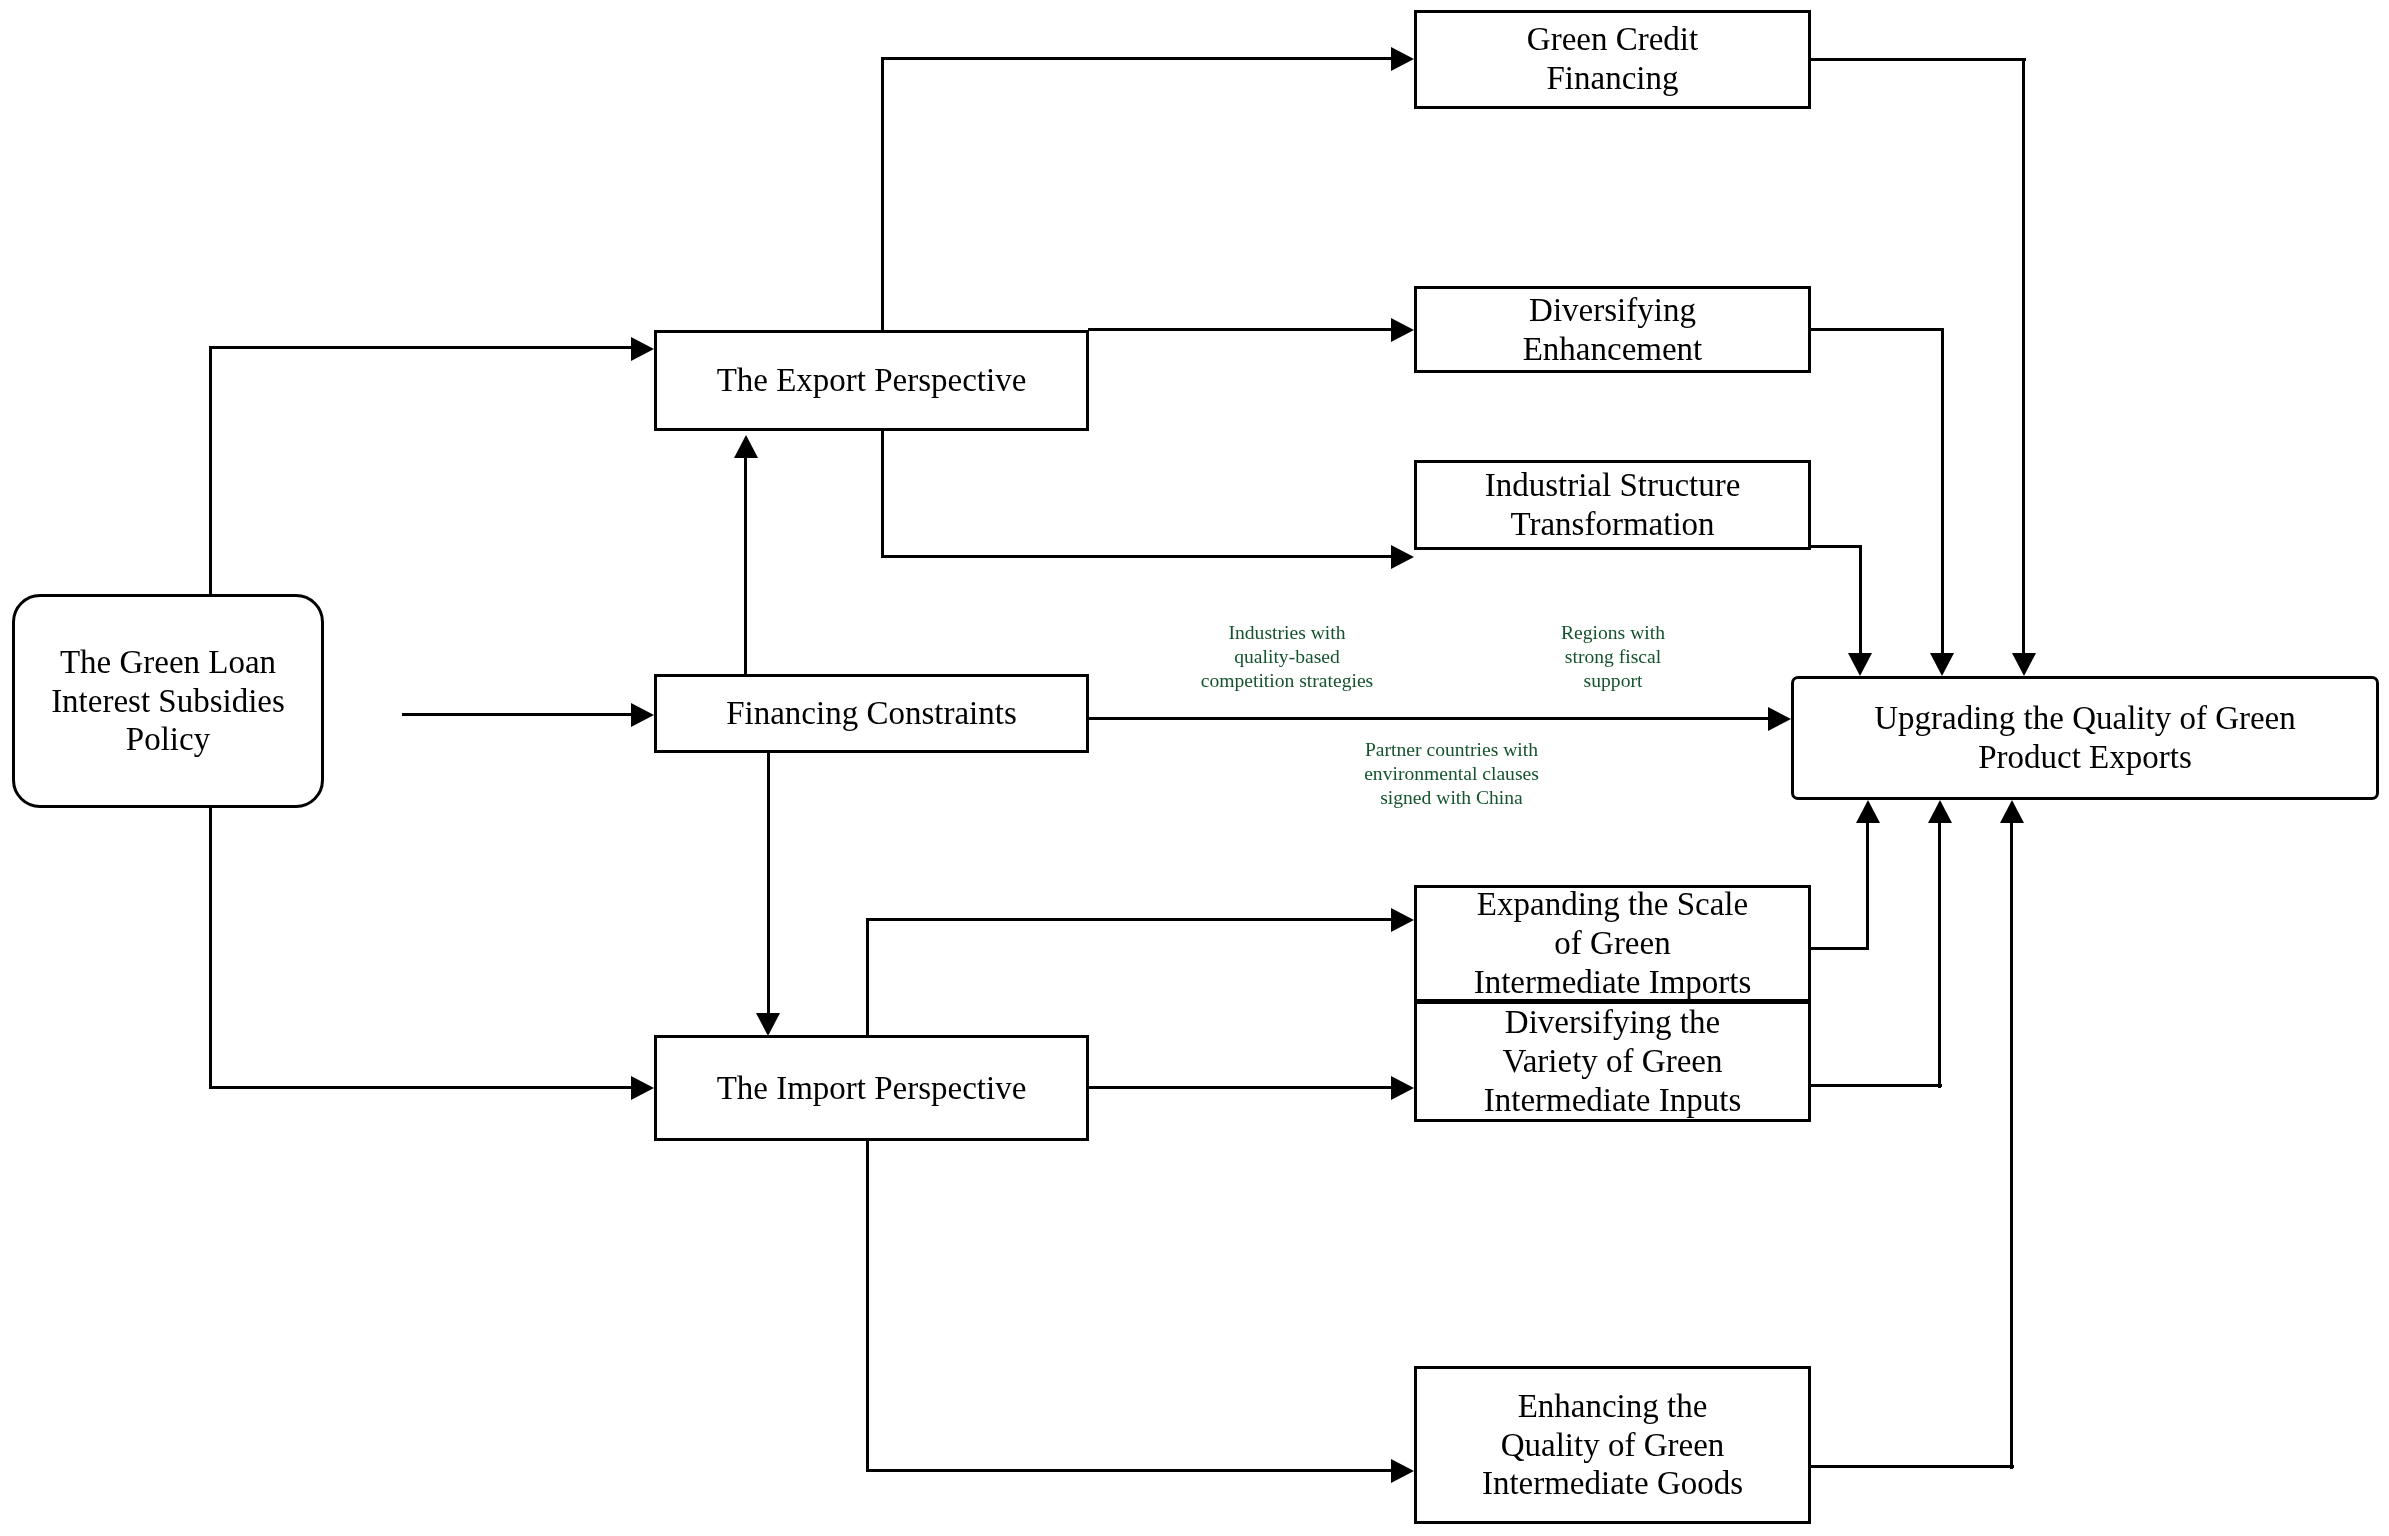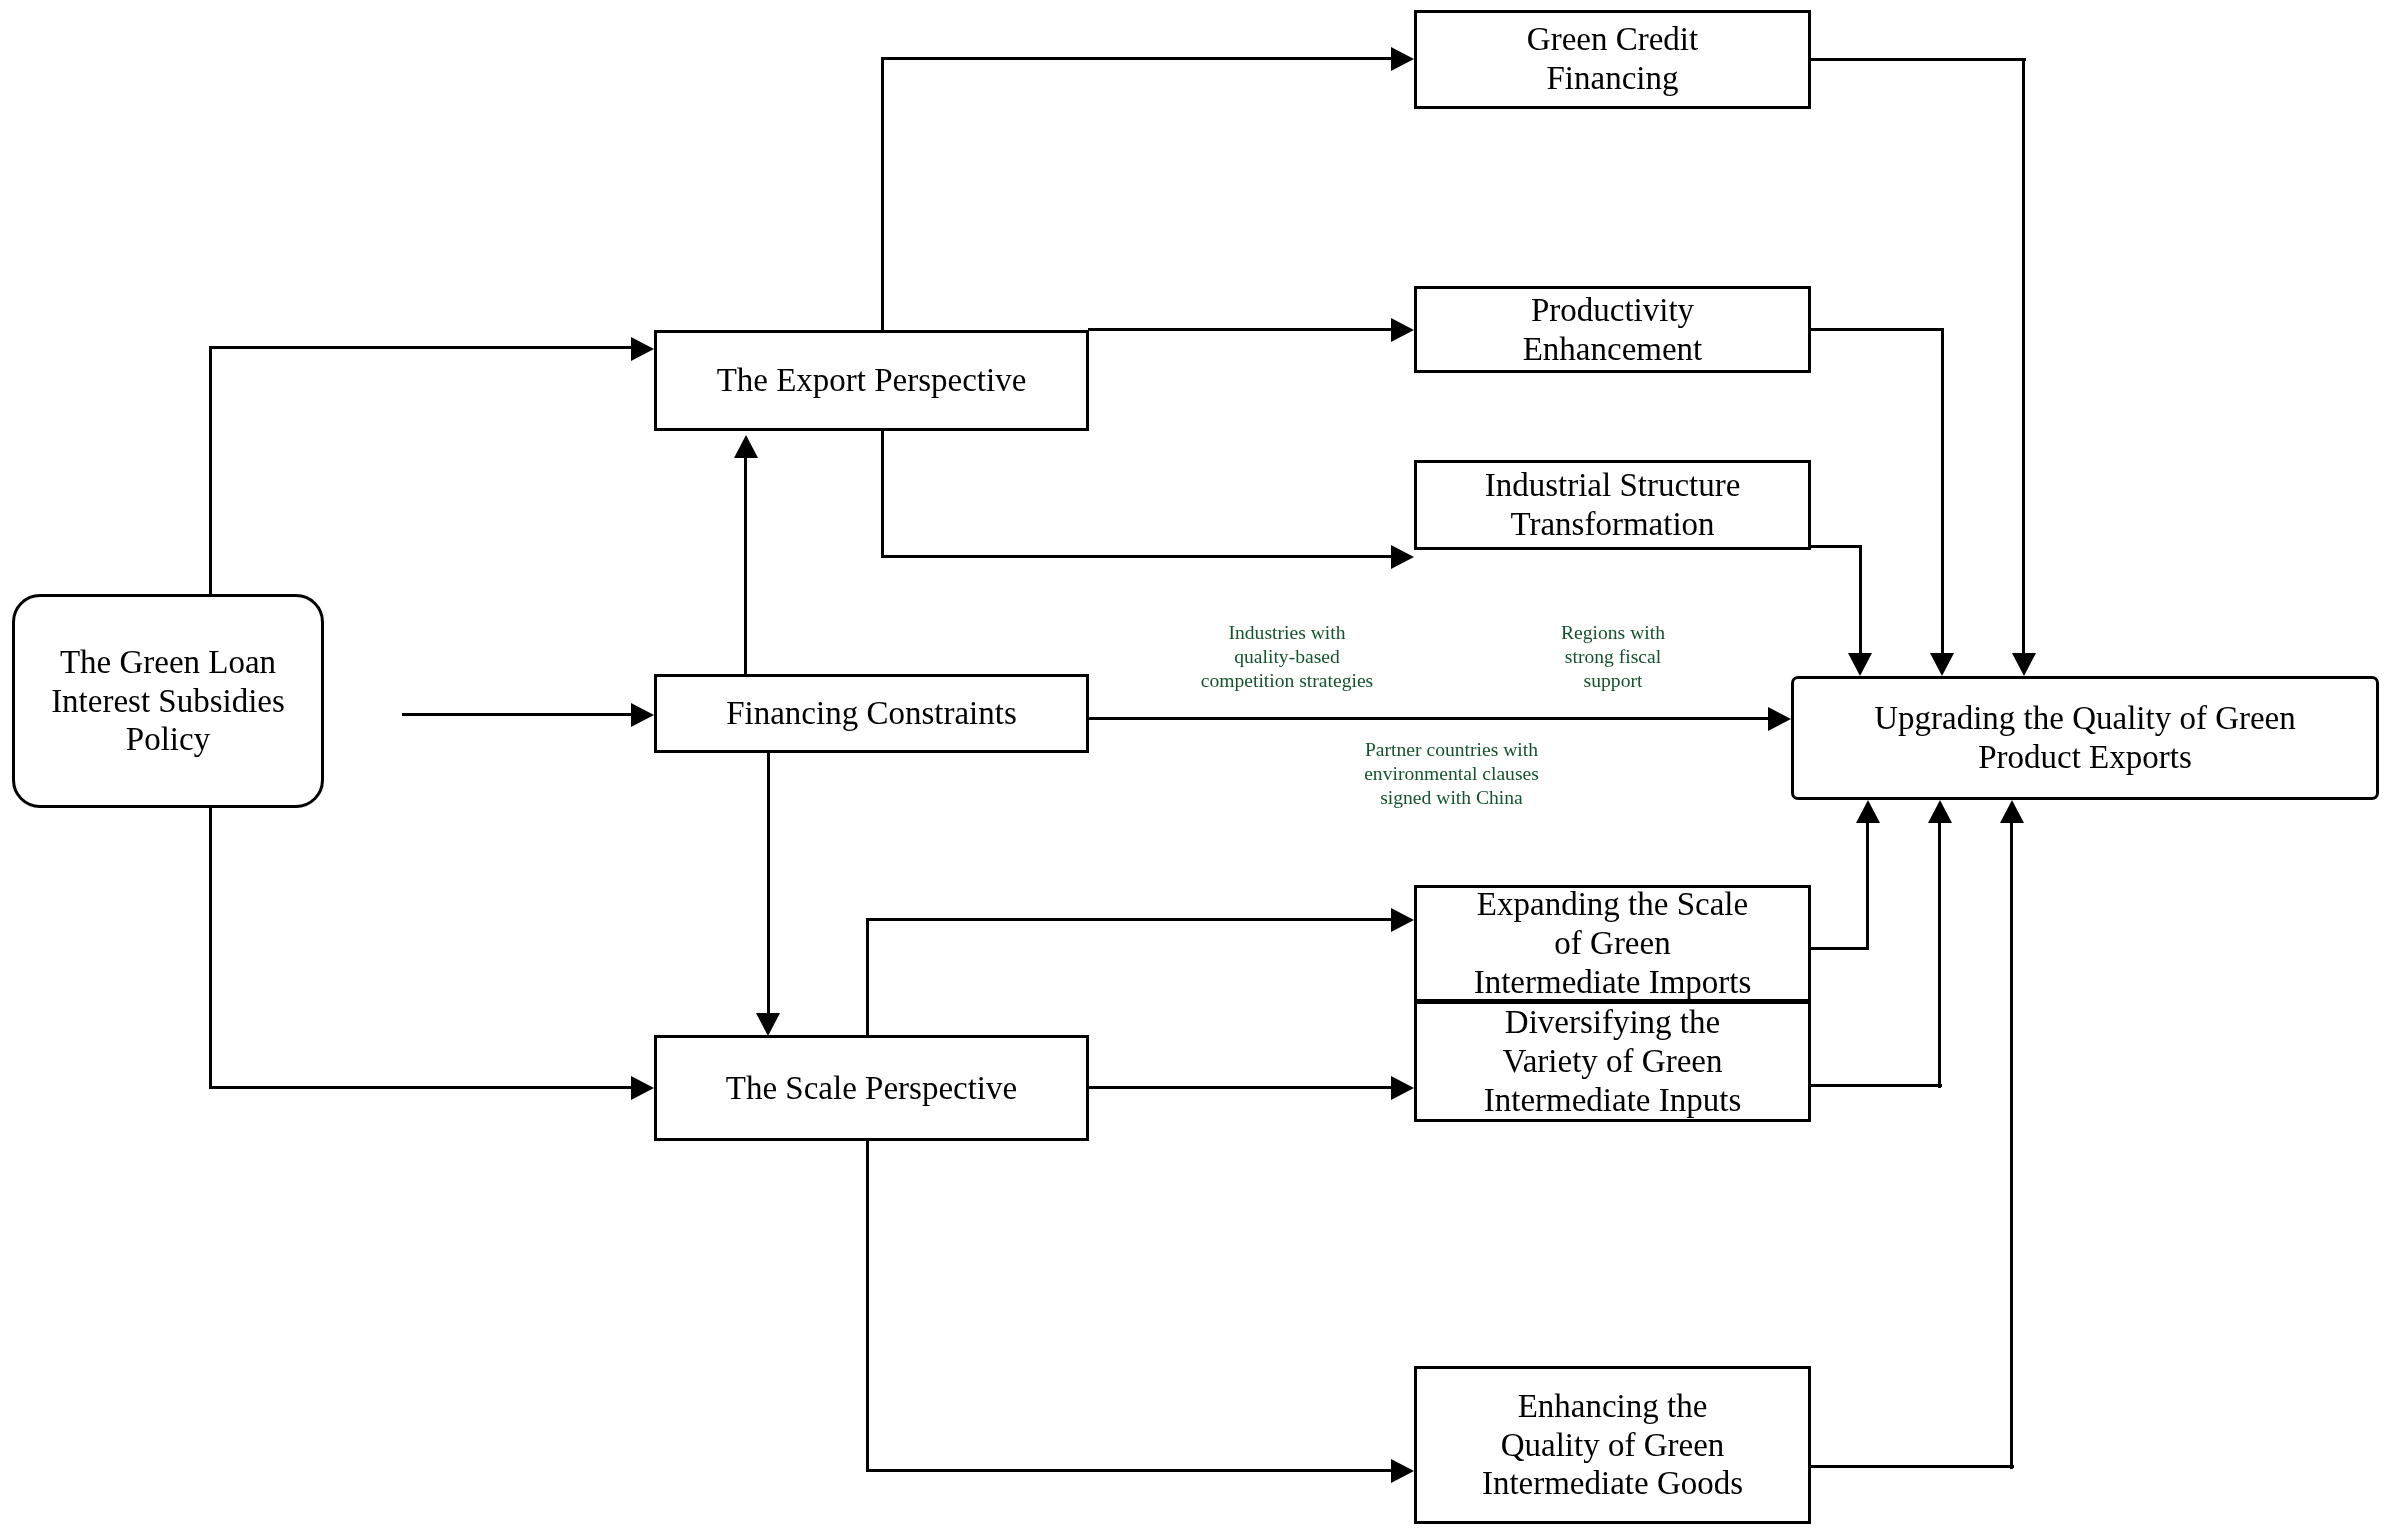--- a/index.html
+++ b/index.html
@@ -100,33 +100,33 @@
 
   <div class="box f60" style="left:654px;top:330px;width:435px;height:101px;">
     <span>The Export Perspective</span>
   </div>
 
   <div class="box f60" style="left:654px;top:674px;width:435px;height:79px;">
     <span>Financing Constraints</span>
   </div>
 
   <div class="box f60" style="left:654px;top:1035px;width:435px;height:106px;">
-    <span>The Scale Perspective</span>
+    <span>The Import Perspective</span>
   </div>
 
   <div class="box f60" style="left:1414px;top:9.8px;width:397px;height:99px;">
     <span>
         <span>Green Credit</span>
         <span>Financing</span>
       </span>
   </div>
 
   <div class="box f60" style="left:1414px;top:286px;width:397px;height:87px;">
     <span>
-        <span>Productivity</span>
+        <span>Diversifying</span>
         <span>Enhancement</span>
       </span>
   </div>
 
   <div class="box f60" style="left:1414px;top:460px;width:397px;height:90px;">
     <span>
         <span>Industrial Structure</span>
         <span>Transformation</span>
       </span>
   </div>

